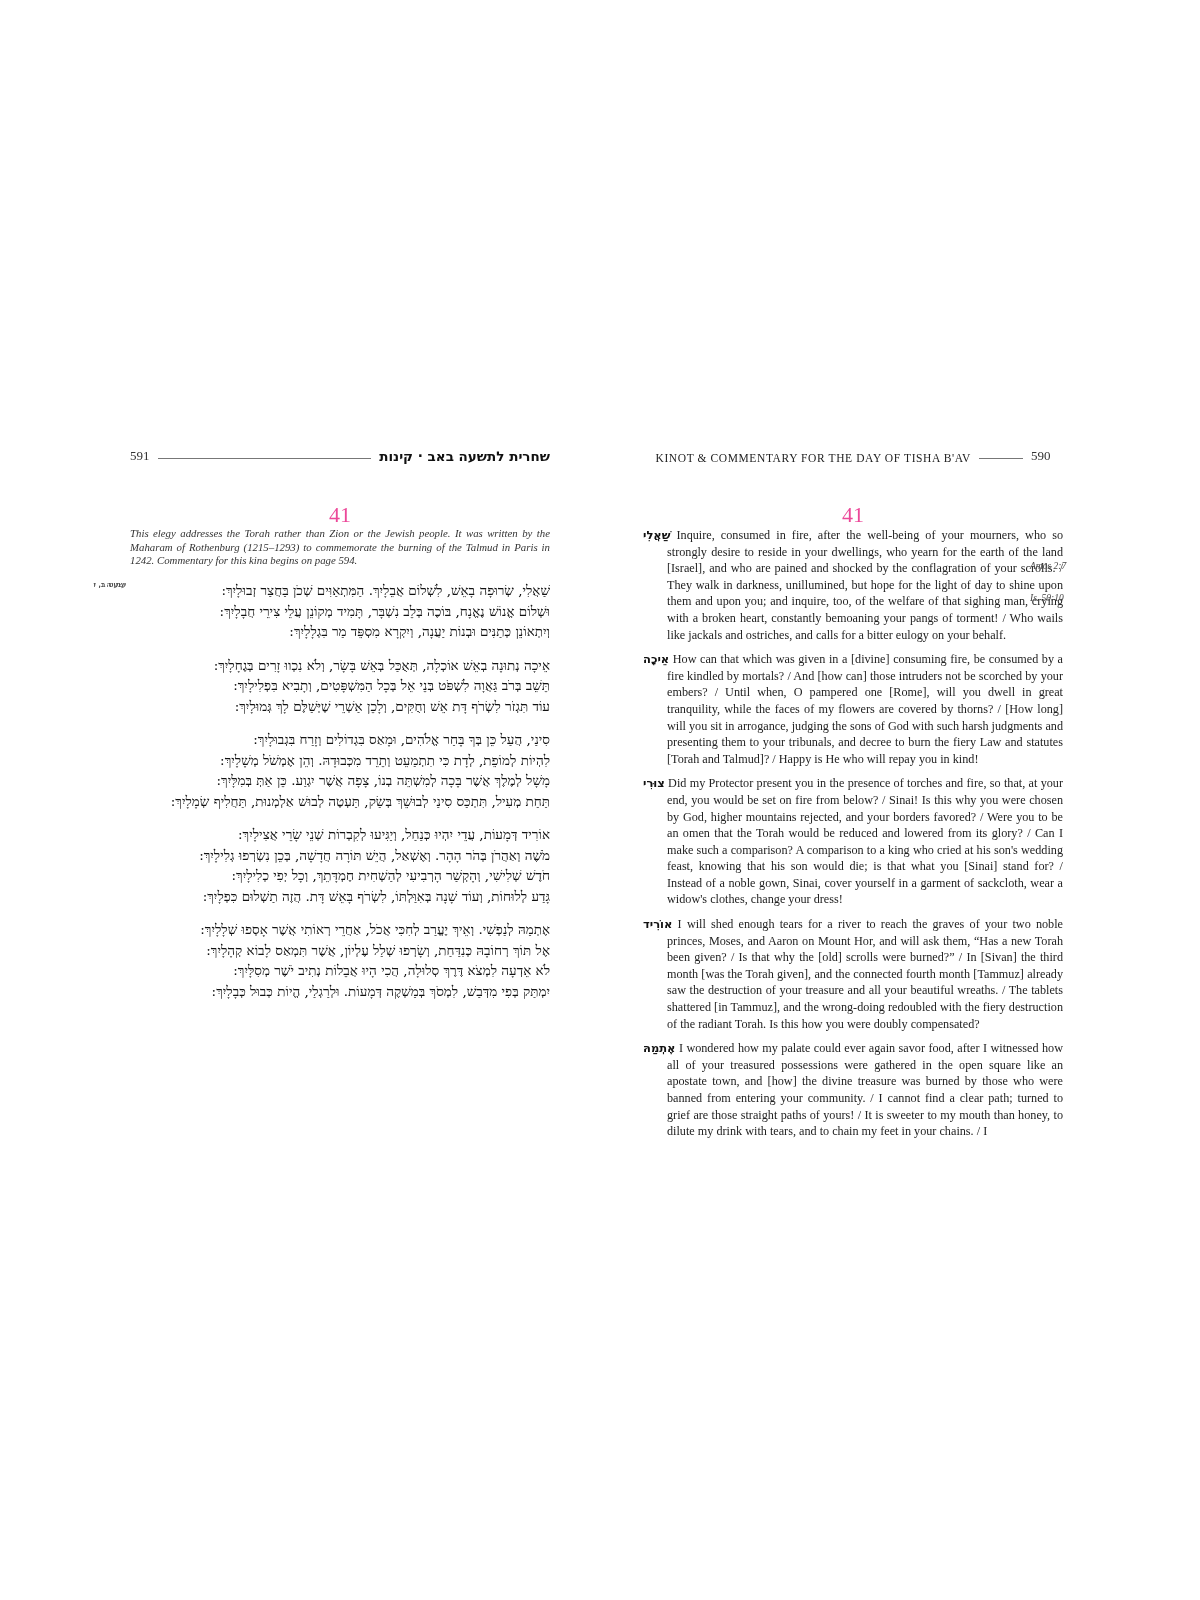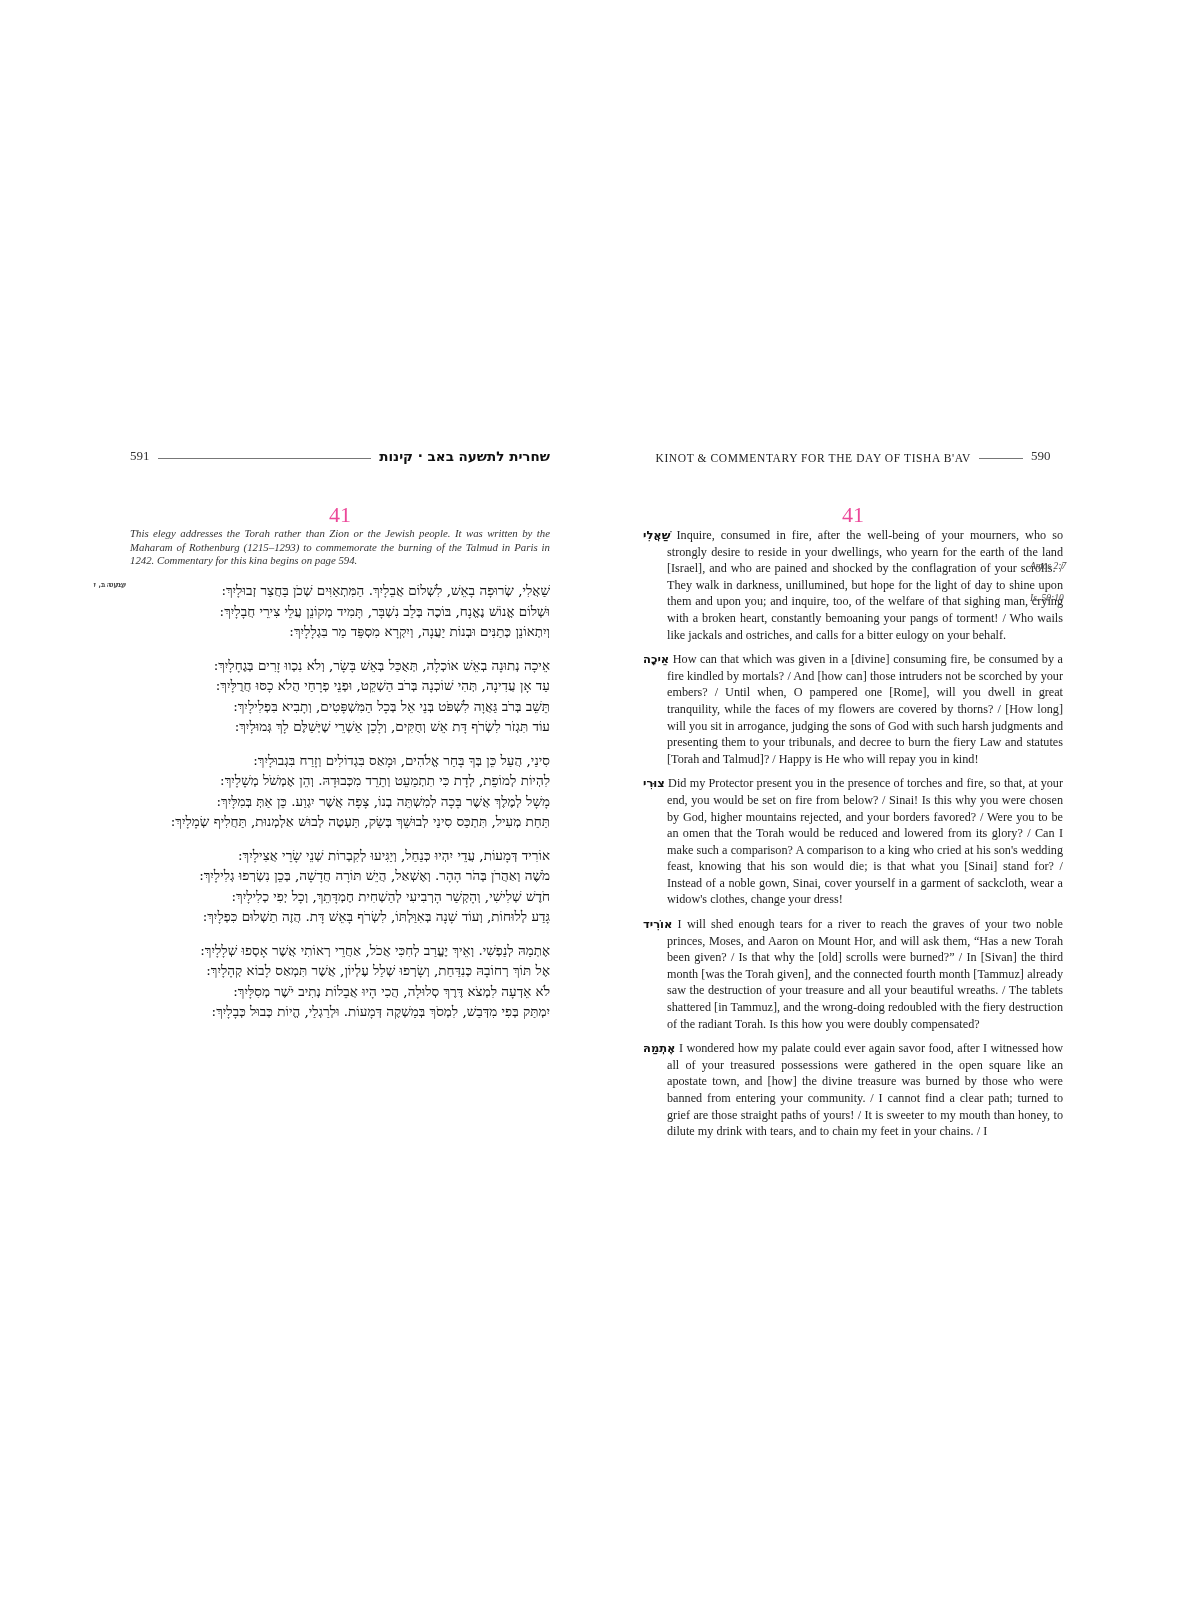--- a/index.html
+++ b/index.html
@@ -44,21 +44,20 @@
   <div class="intro">This elegy addresses the Torah rather than Zion or the Jewish people. It was written by the Maharam of Rothenburg (1215–1293) to commemorate the burning of the Talmud in Paris in 1242. Commentary for this kina begins on page 594.</div>
 
   <div class="heb-stanzas">
     <div class="heb-stanza">
       <div class="heb-line">שַׁאֲלִי, שְׂרוּפָה בָאֵשׁ, לִשְׁלוֹם אֲבֵלָיִךְ. הַמִּתְאַוִּים שְׁכֹן בַּחֲצַר זְבוּלָיִךְ:</div>
       <div class="heb-line">וּשְׁלוֹם אֱנוֹשׁ נֶאֱנָח, בּוֹכֶה בְּלֵב נִשְׁבָּר, תָּמִיד מְקוֹנֵן עֲלֵי צִירֵי חֲבָלָיִךְ:</div>
       <div class="heb-line">וְיִתְאוֹנֵן כְּתַנִּים וּבְנוֹת יַעֲנָה, וְיִקְרָא מִסְפֵּד מַר בִּגְלָלָיִךְ:</div>
     </div>
     <div class="heb-stanza">
       <div class="heb-line">אֵיכָה נְתוּנָה בְאֵשׁ אוֹכְלָה, תְּאֻכַּל בְּאֵשׁ בָּשָׂר, וְלֹא נִכְווּ זָרִים בְּגֶחָלָיִךְ:</div>
-      <div class="heb-line">עַד אָן עֲדִינָה, תְּהִי שׁוֹכְנָה בְּרֹב הַשְׁקֵט, וּפְנֵי פְרָחַי הֲלֹא כָסּוּ חֲרֻלָּיִךְ:</div>
       <div class="heb-line">תֵּשֵׁב בְּרֹב גַּאֲוָה לִשְׁפֹּט בְּנֵי אֵל בְּכָל הַמִּשְׁפָּטִים, וְתָבִיא בִּפְלִילָיִךְ:</div>
       <div class="heb-line">עוֹד תִּגְזֹר לִשְׂרֹף דָּת אֵשׁ וְחֻקִּים, וְלָכֵן אַשְׁרֵי שֶׁיְּשַׁלֶּם לָךְ גְּמוּלָיִךְ:</div>
     </div>
     <div class="heb-stanza">
       <div class="heb-line">סִינַי, הֲעַל כֵּן בְּךָ בָּחַר אֱלֹהִים, וּמָאַס בִּגְדוֹלִים וְזָרַח בִּגְבוּלָיִךְ:</div>
       <div class="heb-line">לִהְיוֹת לְמוֹפֵת, לְדָת כִּי תִתְמַעֵט וְתֵרֵד מִכְּבוּדָהּ. וְהֵן אֶמְשֹׁל מְשָׁלָיִךְ:</div>
       <div class="heb-line">מָשָׁל לְמֶלֶךְ אֲשֶׁר בָּכָה לְמִשְׁתֵּה בְנוֹ, צָפָה אֲשֶׁר יִגְוַע. כֵּן אַתְּ בְּמִלָּיִךְ:</div>
       <div class="heb-line">תַּחַת מְעִיל, תִּתְכַּס סִינַי לְבוּשֵׁךְ בְּשַׂק, תַּעְטֶה לְבוּשׁ אַלְמְנוּת, תַּחֲלִיף שְׂמָלָיִךְ:</div>
     </div>
     <div class="heb-stanza">

